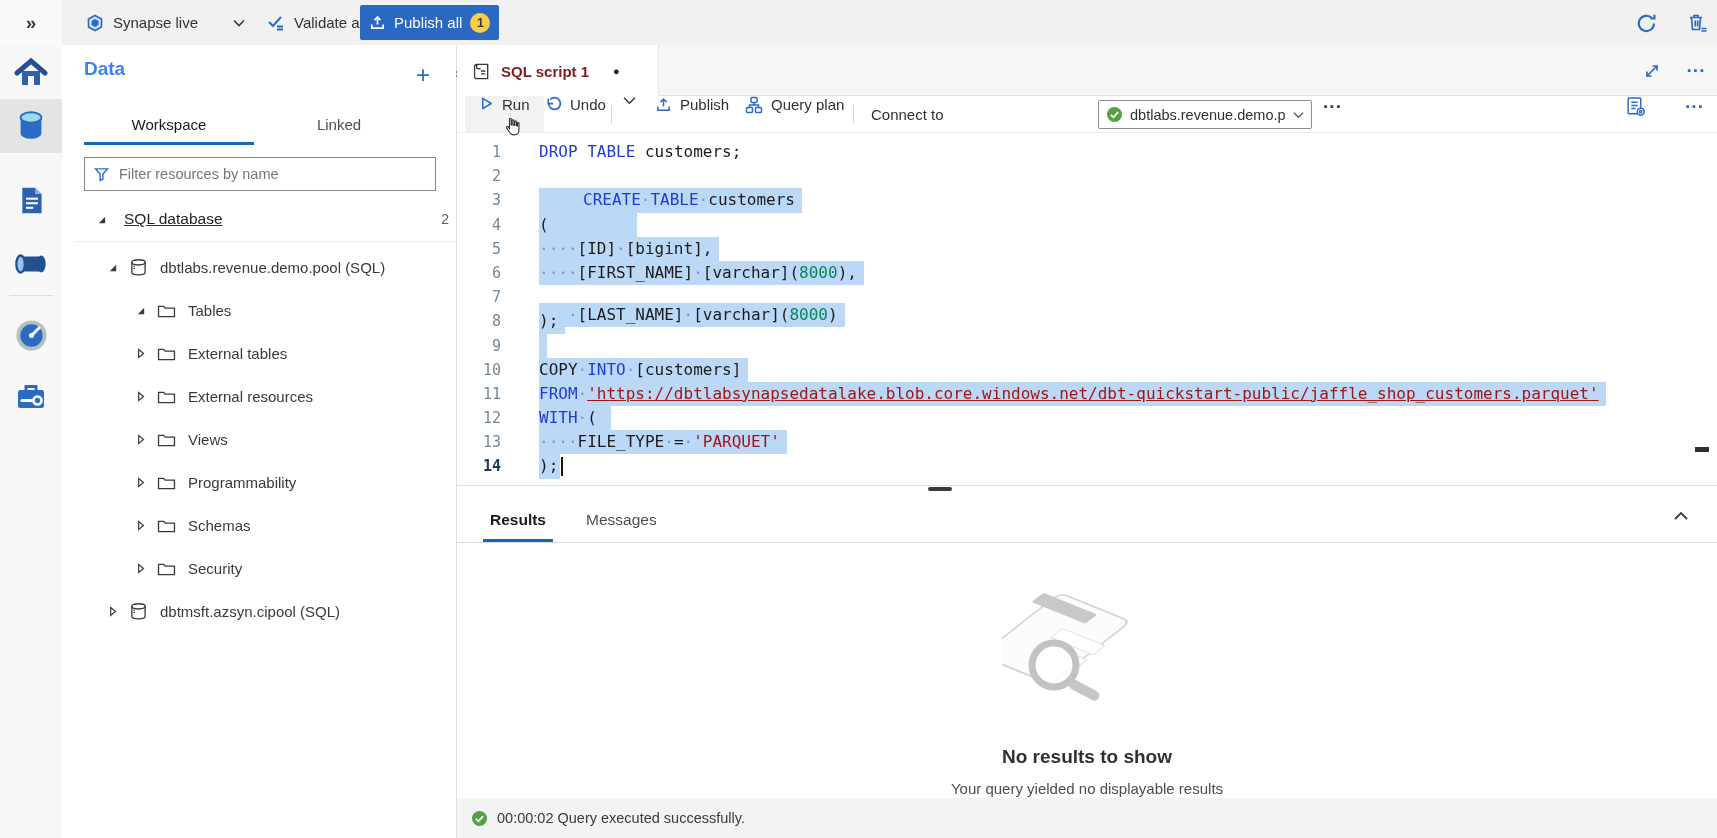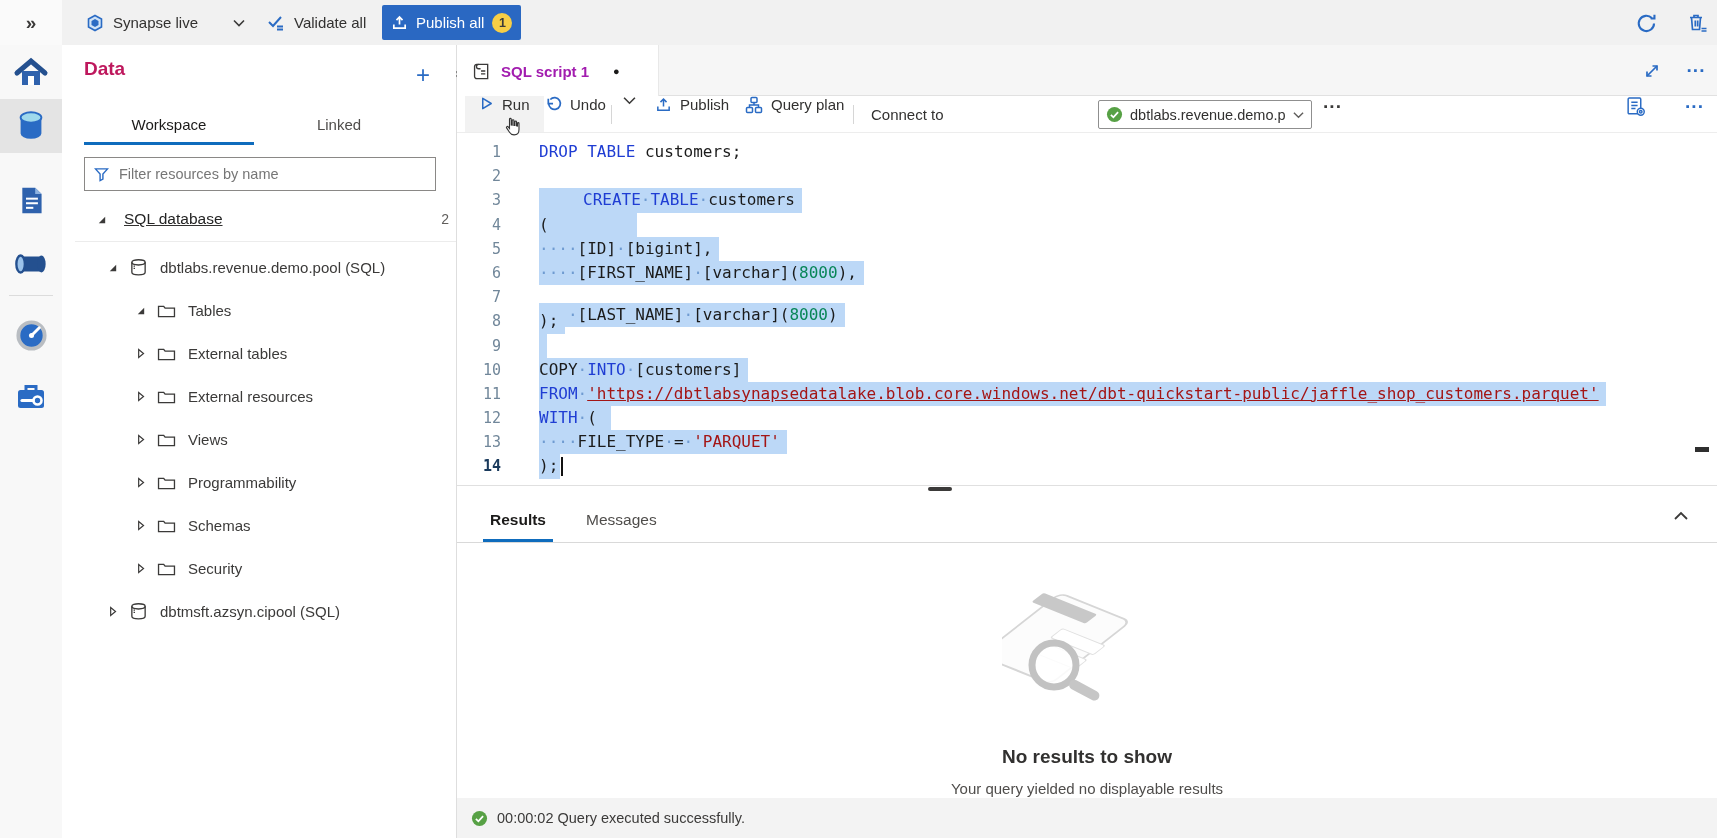--- a/index.html
+++ b/index.html
@@ -7,35 +7,35 @@
   #stage{position:relative;width:1717px;height:838px;overflow:hidden;background:#fff;}
   svg{display:block;}
 
   
   #topbar{position:absolute;left:0;top:0;width:1717px;height:45px;background:#f1f1f1;border-bottom:1px solid #e6e6e6;}
   .tb{position:absolute;top:0;height:45px;display:flex;align-items:center;}
   #corner{left:0;width:62px;background:#fafafa;justify-content:center;font-size:19px;font-weight:700;color:#3b3a39;}
   #mode{left:86px;gap:9px;font-size:15px;color:#323130;}
   #mode .chev{margin-left:26px;}
   #validate{left:266px;gap:8px;font-size:15px;color:#323130;}
-  #publishbtn{left:382px;top:5px;height:35px;border-radius:2px;background:var(--c-publish_button,#2a68c2);color:#fff;
+  #publishbtn{left:360px;top:5px;height:35px;border-radius:2px;background:var(--c-publish_button,#2a68c2);color:#fff;
     display:flex;align-items:center;gap:8px;padding:0 9px;font-size:15px;border:none;cursor:pointer;}
   #publish-badge{width:20px;height:20px;border-radius:50%;background:var(--c-badge,#f7ce46);color:#3b3a39;
     font-size:12.5px;font-weight:700;display:flex;align-items:center;justify-content:center;}
   #refreshbtn{left:1633px;} #trashbtn{left:1684px;}
 
   
   #leftnav{position:absolute;left:0;top:45px;width:62px;height:793px;background:#f8f8f8;border-right:1px solid #e8e8e8;}
   .navitem{position:absolute;left:0;width:62px;height:54px;display:flex;align-items:center;justify-content:center;cursor:pointer;}
   .navitem.sel{background:#e4e4e4;}
   #nav-divider{position:absolute;left:9px;right:9px;top:250px;height:1px;background:#dcdcdc;}
 
   
   #datapanel{position:absolute;left:62px;top:45px;width:395px;height:793px;background:#fff;border-right:1px solid #dedede;box-sizing:border-box;}
-  #dp-title{position:absolute;left:22px;top:13px;font-size:19px;font-weight:700;color:#be185d;}
+  #dp-title{position:absolute;left:22px;top:13px;font-size:19px;font-weight:700;color:#3b82f6;}
   .dp-hicon{position:absolute;top:17px;display:flex;align-items:center;justify-content:center;width:26px;height:26px;cursor:pointer;}
   #dp-add{left:348px;color:var(--c-accent,#2a6bc4);font-size:24px;font-weight:400;}
   #dp-collapse-all{left:384px;color:#3b3a39;font-size:17px;font-weight:700;transform:rotate(-90deg);}
   #dp-collapse{left:418px;color:#3b3a39;font-size:18px;font-weight:700;}
   #dp-tabs{position:absolute;left:22px;top:62px;width:352px;height:38px;display:flex;}
   .dp-tab{width:170px;text-align:center;font-size:15px;line-height:35px;color:#4f4d4b;cursor:pointer;box-sizing:border-box;}
   .dp-tab.active{color:#1b1a19;border-bottom:3px solid var(--c-tab_underline,#0f6cbd);}
   #dp-filter{position:absolute;left:22px;top:112px;width:352px;height:34px;border:1px solid #8a8886;background:#fff;
     display:flex;align-items:center;gap:8px;padding:0 9px;box-sizing:border-box;}
   #dp-filter input{border:none;outline:none;flex:1;font-size:14.5px;font-family:"Liberation Sans",sans-serif;color:#323130;background:transparent;}
@@ -51,21 +51,21 @@
   .trow .ticon{flex:none;margin-left:10px;display:flex;}
   .trow .tlabel{margin-left:12px;font-size:15px;color:#3b3a39;white-space:nowrap;}
   .trow.lvl1 .caret{margin-left:45px;}
   .trow.lvl2 .caret{margin-left:73px;}
 
   
   #editorpanel{position:absolute;left:457px;top:45px;width:1260px;height:793px;background:#fff;}
   #tabrow{position:absolute;left:0;top:0;width:1260px;height:51px;background:#f6f6f6;border-bottom:1px solid #e1e1e1;box-sizing:border-box;}
   #scripttab{position:absolute;left:0;top:0;width:202px;height:52px;background:#fff;border-right:1px solid #e8e8e8;
     display:flex;align-items:center;gap:10px;padding-left:15px;box-sizing:border-box;cursor:pointer;}
-  #scripttab .ttl{font-size:15px;font-weight:700;color:#a21caf;}
+  #scripttab .ttl{font-size:15px;font-weight:700;color:#7f1d1d;}
   #dirtydot{margin-left:14px;font-size:11px;color:#1b1a19;line-height:1;}
   .trow-ic{position:absolute;top:13px;width:26px;height:26px;display:flex;align-items:center;justify-content:center;cursor:pointer;}
   #tab-expand{left:1182px;} #tab-more{left:1226px;color:var(--c-accent,#2a6bc4);font-size:19px;font-weight:700;}
 
   #toolbar{position:absolute;left:0;top:51px;width:1260px;height:37px;background:#fff;border-bottom:1px solid #ededed;box-sizing:border-box;}
   .tbi{position:absolute;top:0;height:36px;display:flex;align-items:flex-start;gap:8px;font-size:15px;color:#323130;cursor:pointer;}
   #run-btn{left:8px;padding:0 14px;background:#f2f2f2;}
   #undo-btn{left:88px;} #undo-chev{left:166px;}
   #tb-div1{position:absolute;left:154px;top:9px;width:1px;height:19px;background:#d6d6d6;}
   #publish-btn2{left:198px;} #queryplan-btn{left:288px;}

